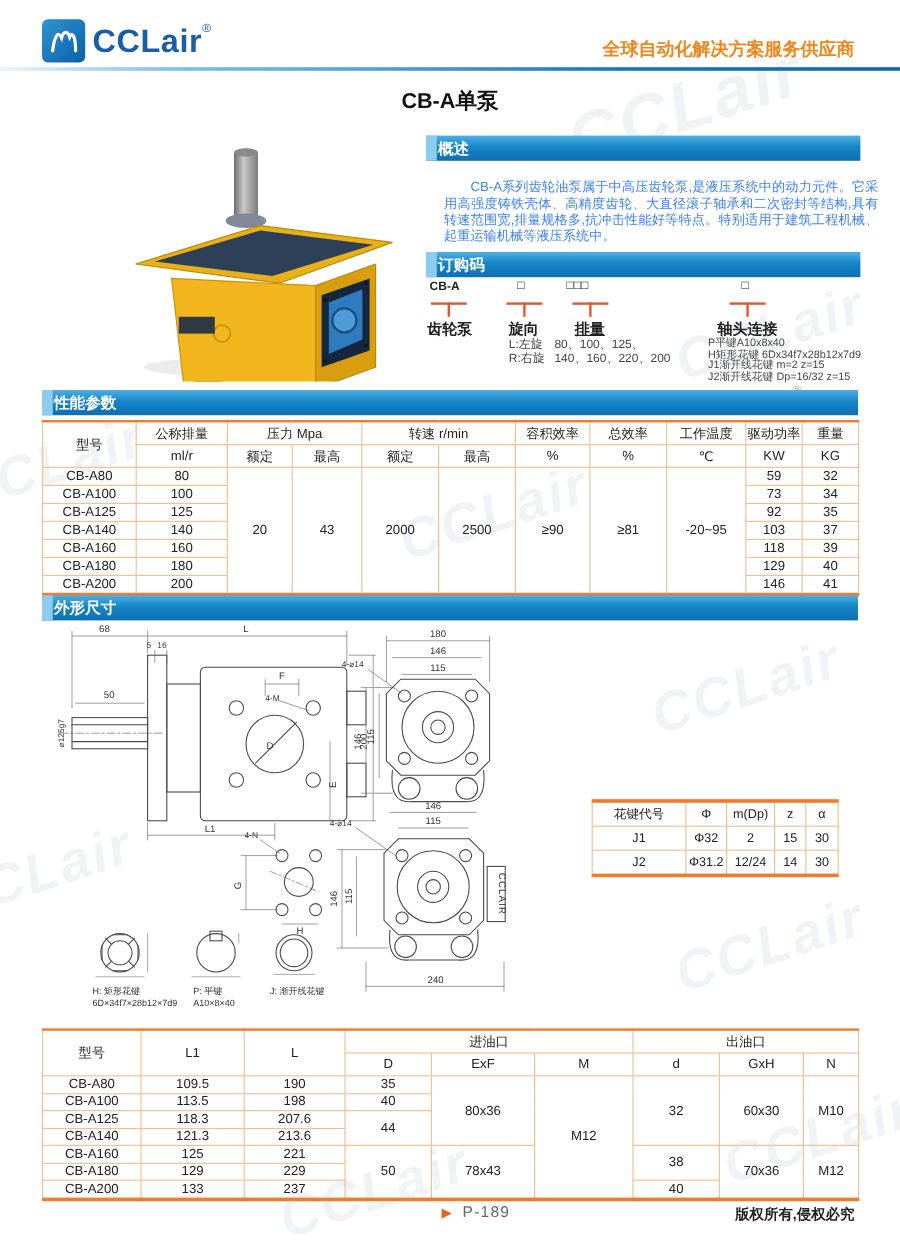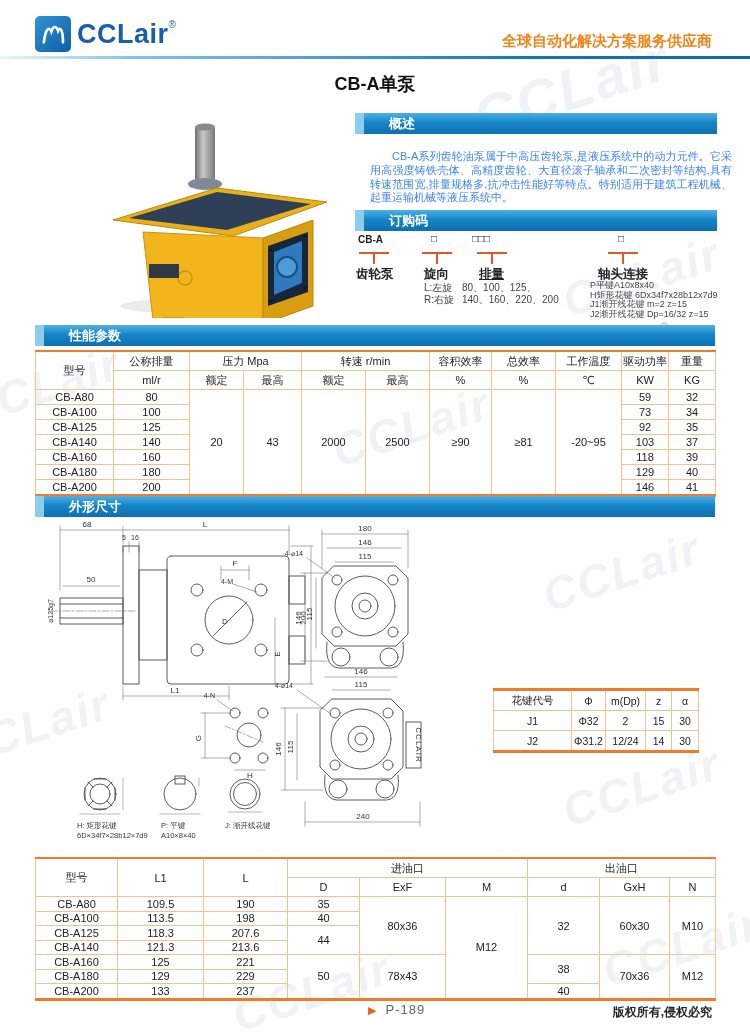--- a/index.html
+++ b/index.html
@@ -17,21 +17,21 @@
   .brand-reg { font-size:10px; color:#1b5ea8; vertical-align:top; position:relative; top:-10px; }
   .tagline { position:absolute; right:38px; top:32px; font-size:15px; font-weight:bold; color:#f08519; }
   .hdr-line { position:absolute; left:0; top:56px; width:750px; height:3px;
     background:linear-gradient(90deg,#eaf5fb 0%,#7fc3e8 18%,#1377be 70%,#0d68ae 100%); }
 
   .page-title { position:absolute; left:0; top:72px; width:750px; text-align:center; font-size:18px; font-weight:bold; color:#111; }
 
   
   .secbar { position:absolute; height:21px; box-sizing:border-box;
     background:linear-gradient(180deg,#4fb0e2 0%,#1586c9 45%,#0e6fb2 100%);
-    color:#fff; font-size:13px; font-weight:bold; line-height:21px; padding-left:34px; }
+    color:#fff; font-size:13px; font-weight:bold; line-height:21px; padding-left:10px; }
   .secbar::before { content:""; position:absolute; left:0; top:0; bottom:0; width:9px; background:#8ccdee; }
 
   .overview-text { position:absolute; left:370px; top:139px; width:362px; font-size:11px; line-height:13.8px; color:#3b82f6; text-align:justify; text-indent:2em; }
 
   
   .code { position:absolute; font-size:10px; color:#222; }
   .tbarh { position:absolute; height:2px; background:#e2582a; }
   .tbarv { position:absolute; width:2px; background:#e2582a; }
   .oclabel { position:absolute; font-size:12.5px; font-weight:bold; color:#222; }
   .ocsub { position:absolute; font-size:10px; line-height:11.5px; color:#444; }
@@ -39,21 +39,21 @@
 
   
   table.otable { border-collapse:collapse; table-layout:fixed; width:680px;
     border-top:2px solid #f07c2b; border-bottom:3px solid #f07c2b; }
   table.otable td, table.otable th { border:1px solid #f2c296; font-size:11px; font-weight:normal; color:#222; text-align:center; padding:0; overflow:hidden; }
   table.otable thead td { height:18px; }
   .ptable tbody td { height:14px; }
   .dtable tbody td { height:13.5px; }
 
   table.stable { border-collapse:collapse; table-layout:fixed; width:205px;
-    border-top:3px solid #f07c2b; border-bottom:3px solid #f07c2b;margin-top:22px; }
+    border-top:3px solid #f07c2b; border-bottom:3px solid #f07c2b; }
   table.stable td { border:1px solid #f2c296; font-size:10.5px; text-align:center; color:#222; height:19px; padding:0; }
 
   
   svg text { font-family:"Liberation Sans","DejaVu Sans",sans-serif; }
   .dimtxt { font-size:8px; fill:#333; }
   .dimtxt7 { font-size:7px; fill:#333; }
   .seclbl { font-size:7.5px; fill:#333; }
 
   
   .wm { position:absolute; font-size:46px; font-weight:bold; font-style:italic; letter-spacing:2px;

